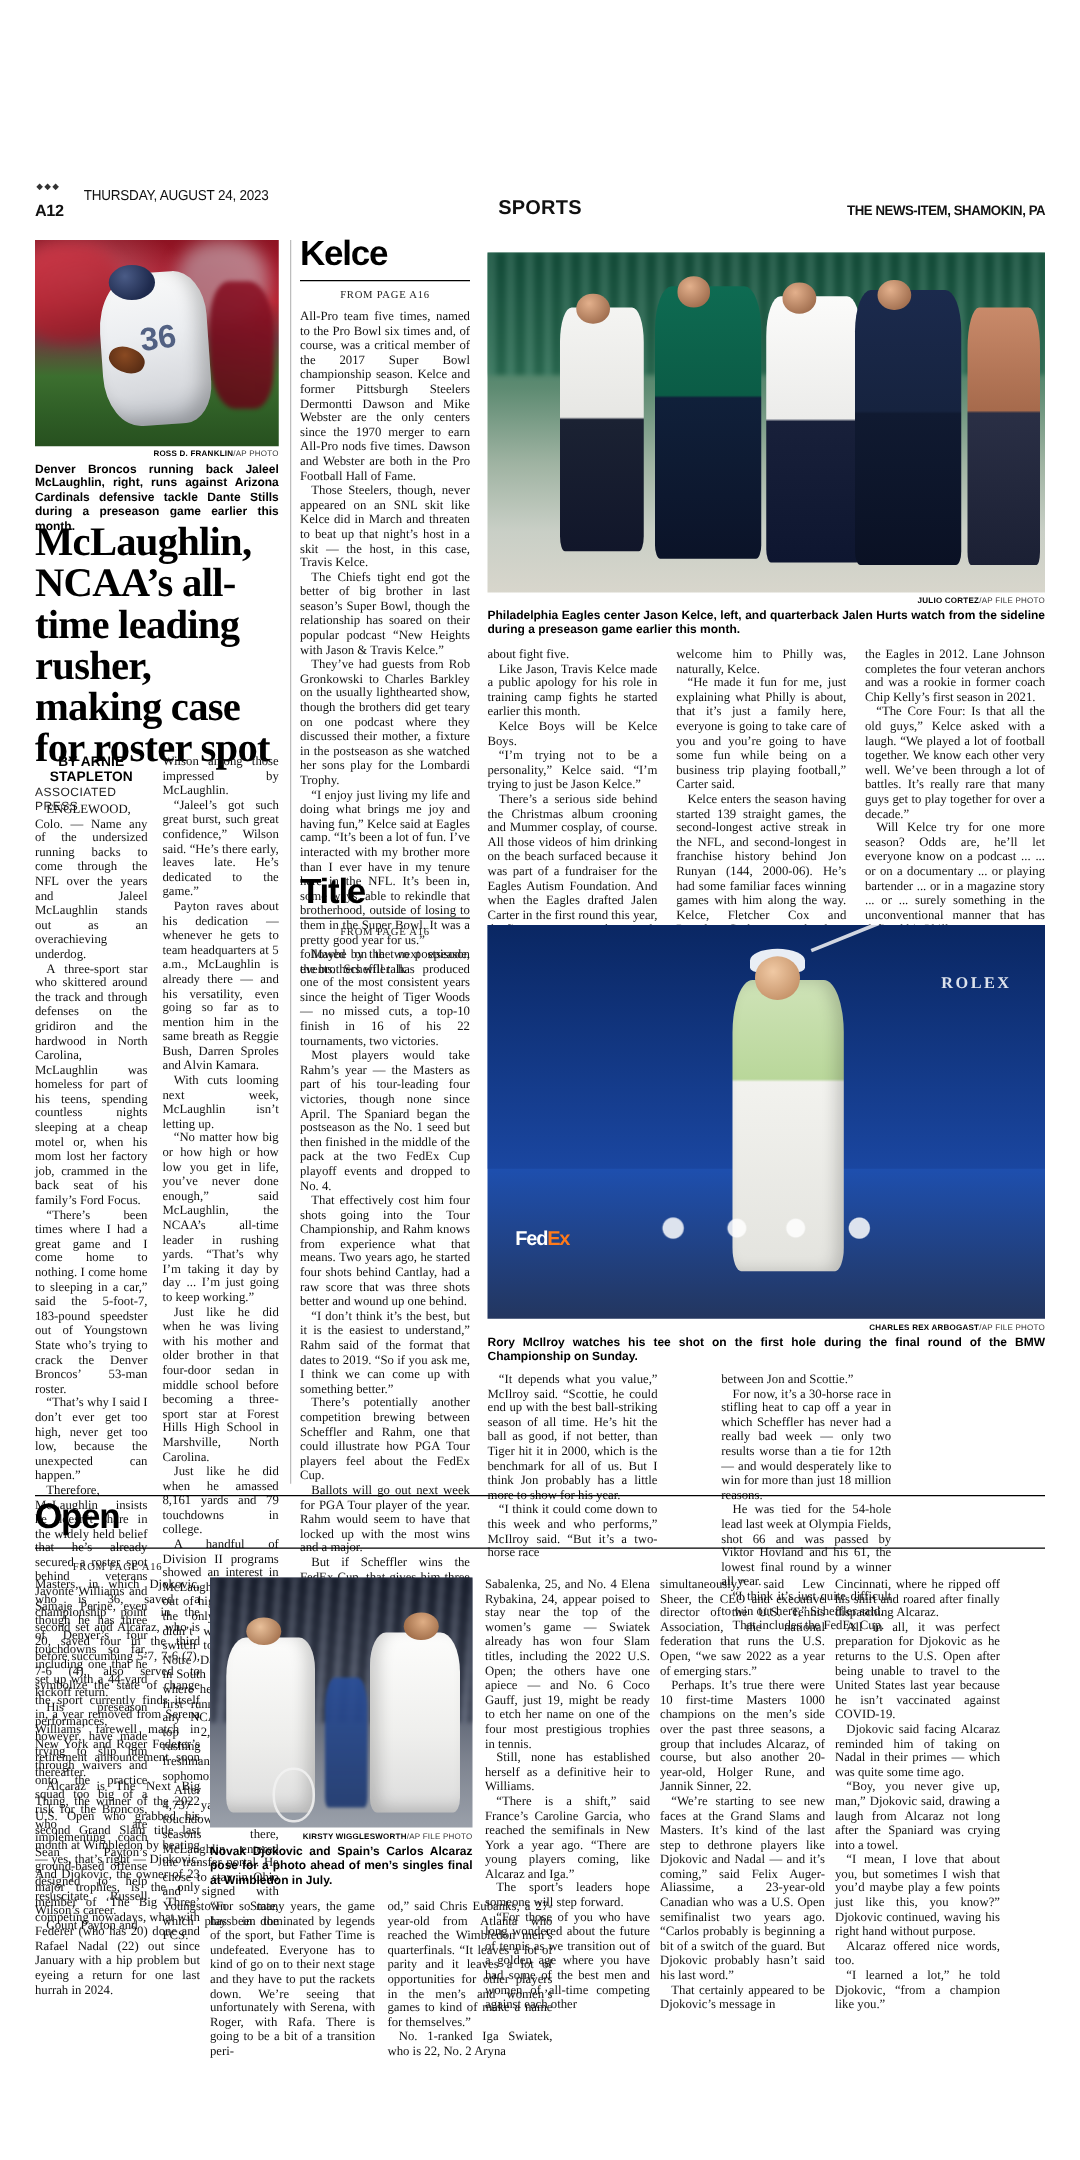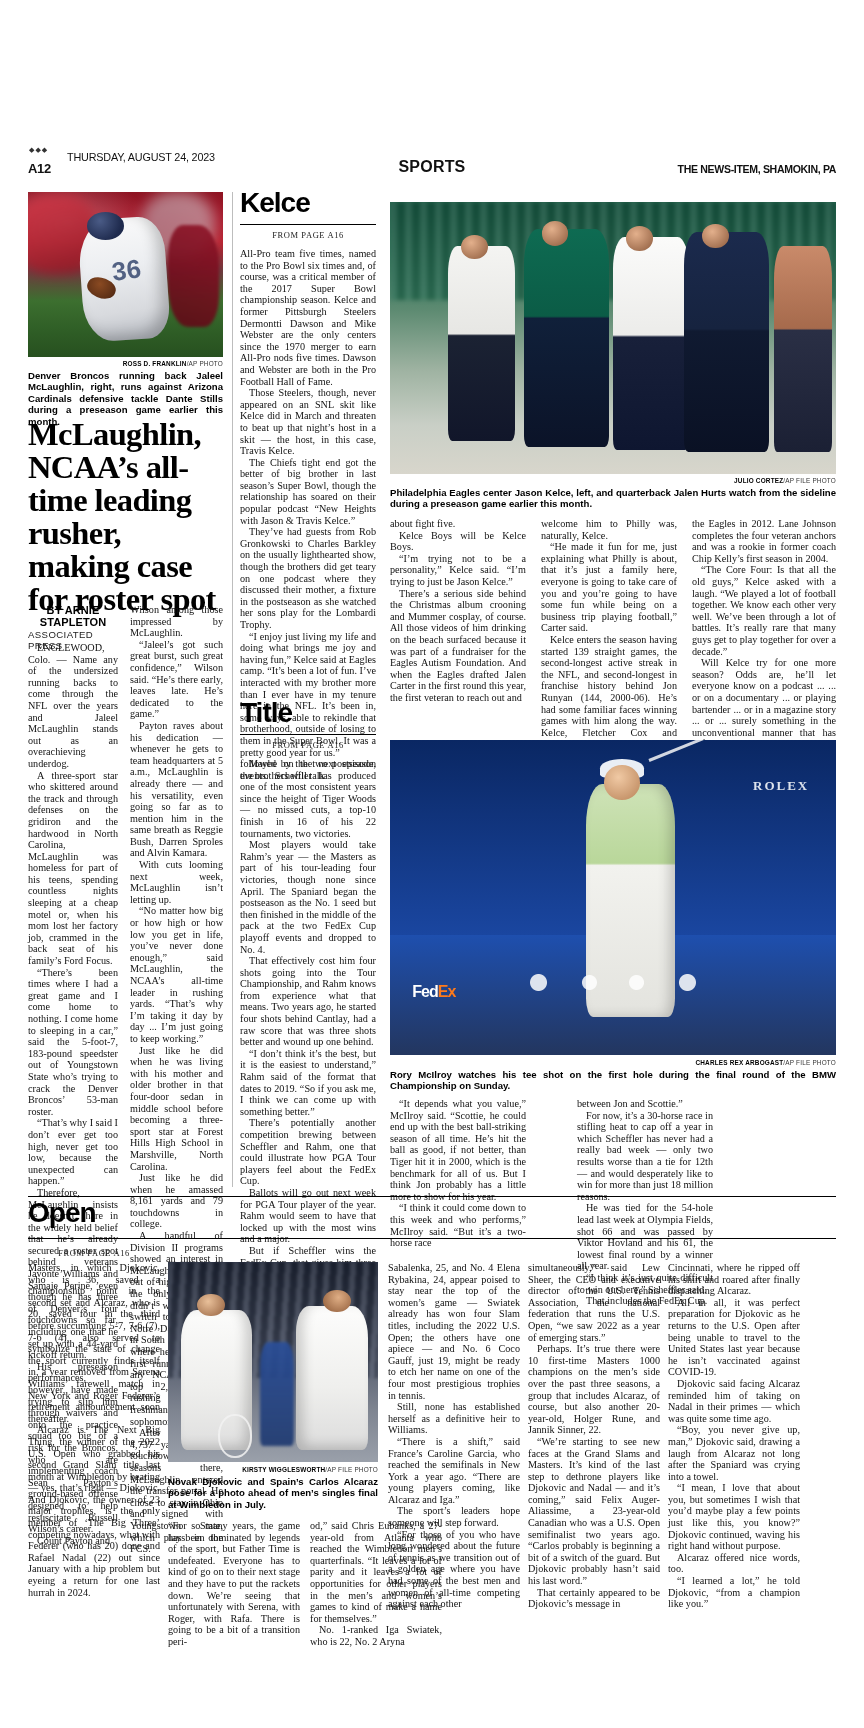--- a/index.html
+++ b/index.html
@@ -369,31 +369,32 @@
   </div>
   <div style="position:absolute;left:390px;top:475px;width:446px;">
     <div class="credit">
       <b>JULIO CORTEZ</b><span>/AP FILE PHOTO</span>
     </div>
     <div class="cutline">Philadelphia Eagles center Jason Kelce, left, and quarterback Jalen Hurts watch from the sideline during a preseason game earlier this month.</div>
   </div>
 
   <div class="body" style="position:absolute;left:390px;top:518px;width:136px;height:176px;">
     <p class="noind">about fight five.</p>
+    <p>Like Jason, Travis Kelce made a public apology for his role in training camp fights he started earlier this month.</p>
     <p>Kelce Boys will be Kelce Boys.</p>
     <p>“I’m trying not to be a personality,” Kelce said. “I’m trying to just be Jason Kelce.”</p>
     <p>There’s a serious side behind the Christmas album crooning and Mummer cosplay, of course. All those videos of him drinking on the beach surfaced because it was part of a fundraiser for the Eagles Autism Foundation. And when the Eagles drafted Jalen Carter in the first round this year, the first veteran to reach out and</p>
   </div>
   <div class="body" style="position:absolute;left:541px;top:518px;width:136px;height:176px;">
     <p class="noind">welcome him to Philly was, naturally, Kelce.</p>
     <p>“He made it fun for me, just explaining what Philly is about, that it’s just a family here, everyone is going to take care of you and you’re going to have some fun while being on a business trip playing football,” Carter said.</p>
     <p>Kelce enters the season having started 139 straight games, the second-longest active streak in the NFL, and second-longest in franchise history behind Jon Runyan (144, 2000-06). He’s had some familiar faces winning games with him along the way. Kelce, Fletcher Cox and Brandon Graham are the lone holdovers from former coach Andy Reid’s last season with</p>
   </div>
   <div class="body" style="position:absolute;left:692px;top:518px;width:144px;height:176px;">
-    <p class="noind">the Eagles in 2012. Lane Johnson completes the four veteran anchors and was a rookie in former coach Chip Kelly’s first season in 2004.</p>
+    <p class="noind">the Eagles in 2012. Lane Johnson completes the four veteran anchors and was a rookie in former coach Chip Kelly’s first season in 2021.</p>
     <p>“The Core Four: Is that all the old guys,” Kelce asked with a laugh. “We played a lot of football together. We know each other very well. We’ve been through a lot of battles. It’s really rare that many guys get to play together for over a decade.”</p>
     <p>Will Kelce try for one more season? Odds are, he’ll let everyone know on a podcast ... ... or on a documentary ... or playing bartender ... or in a magazine story ... or ... surely something in the unconventional manner that has defined his Philly persona.</p>
   </div>
 
   <div style="position:absolute;left:240px;top:700px;width:140px;">
     <div class="sec-hed">Title</div>
   </div>
   <div style="position:absolute;left:240px;top:734px;width:136px;">
     <div class="rule-thin"></div>
     <div class="jumpline">FROM PAGE A16</div>

